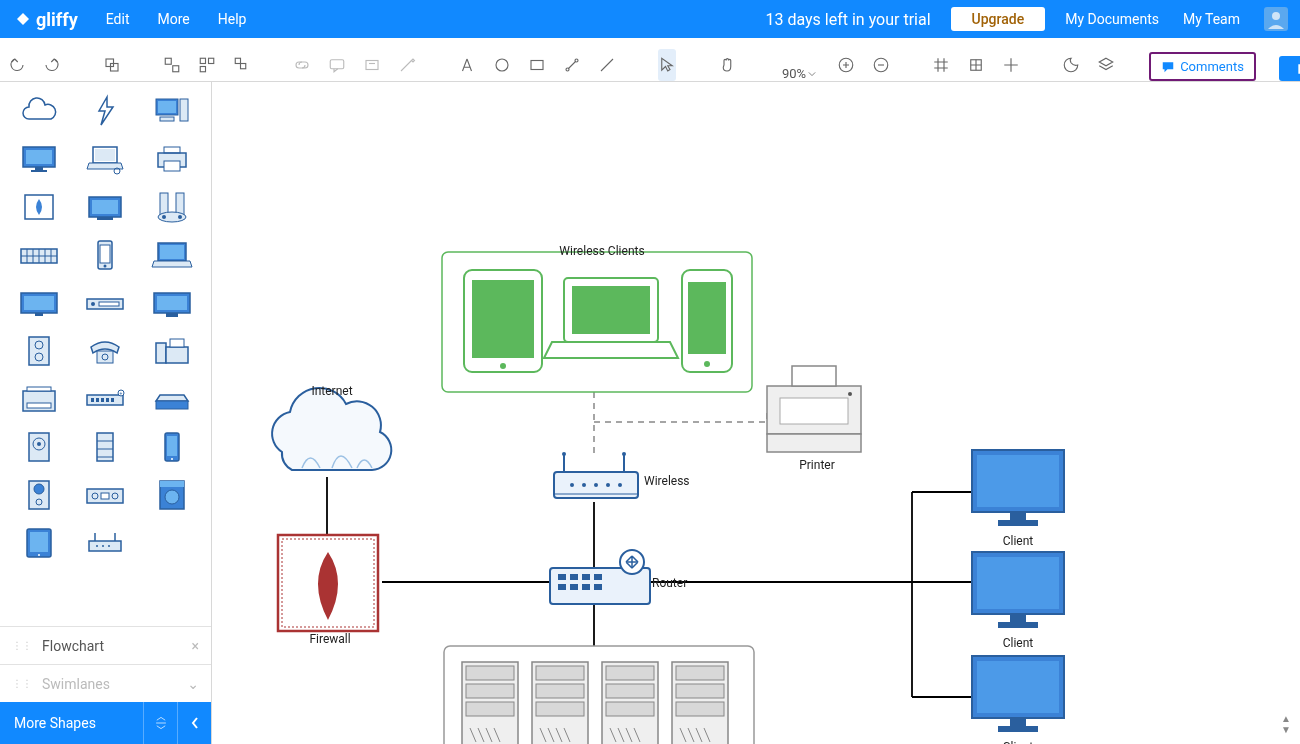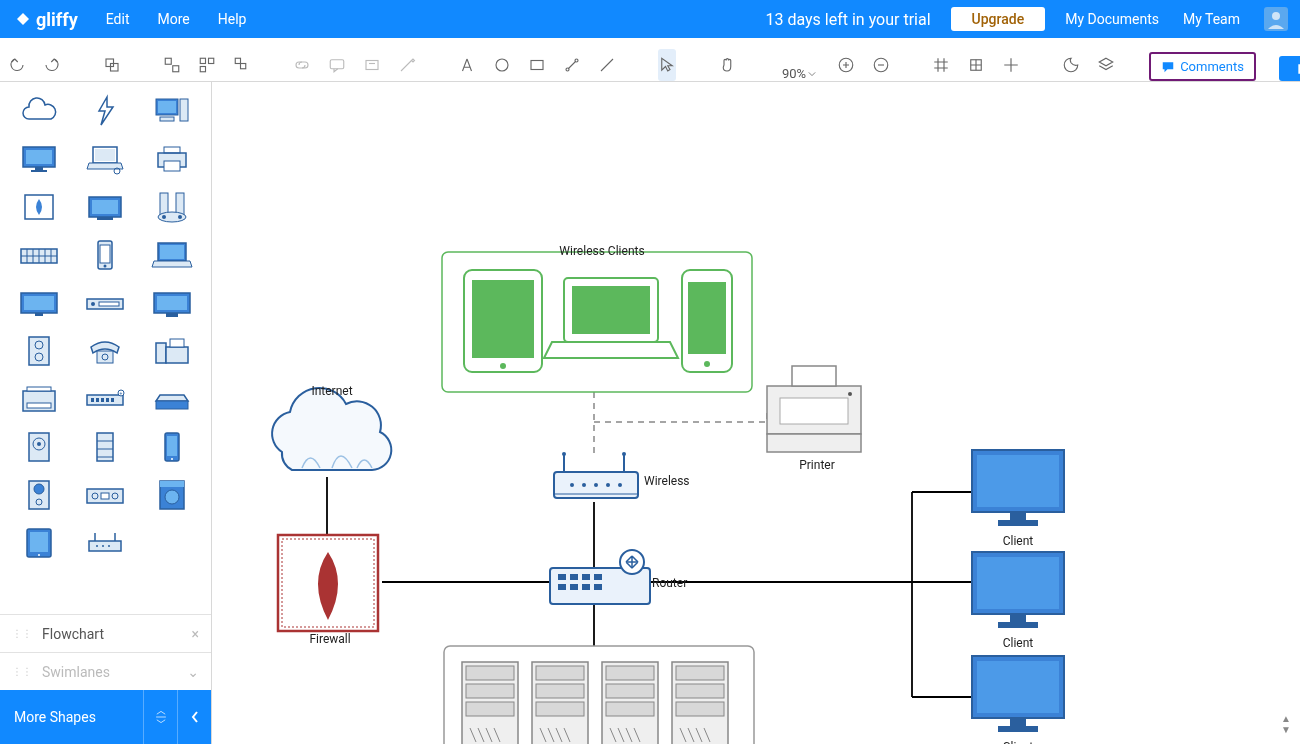--- a/index.html
+++ b/index.html
@@ -41,21 +41,21 @@
 
 
 .sidebar { width: 212px; border-right: 1px solid #d8d8d8; display: flex; flex-direction: column; background: #fff; }
 .shape-grid { flex: 1; overflow-y: auto; padding: 8px 6px; display: grid; grid-template-columns: repeat(3, 1fr); gap: 6px 0; justify-items: center; align-content: start; }
 .shape-cell { width: 52px; height: 42px; display: flex; align-items: center; justify-content: center; cursor: grab; }
 .shape-cell svg { width: 44px; height: 36px; }
 .accordion { border-top: 1px solid #e2e2e2; height: 38px; display: flex; align-items: center; padding: 0 12px; color: #555; font-size: 14px; position: relative; }
 .accordion .dots { color: #ccc; margin-right: 10px; font-size: 10px; }
 .accordion .close-x { position: absolute; right: 12px; color: #bbb; }
 .accordion.dim { color: #bbb; }
-.moreshapes { background: #1189ff; color: #fff; height: 54px; display: flex; align-items: center; padding: 0 14px; font-size: 14px; position: relative; }
+.moreshapes { background: #1189ff; color: #fff; height: 42px; display: flex; align-items: center; padding: 0 14px; font-size: 14px; position: relative; }
 .moreshapes .icons-right { position: absolute; right: 0; display: flex; height: 100%; }
 .moreshapes .ricon { width: 34px; border-left: 1px solid rgba(255,255,255,0.3); display: flex; align-items: center; justify-content: center; }
 
 
 .canvas { flex: 1; position: relative; background: #fff; overflow: hidden; }
 .diagram { position: absolute; left: 0; top: 40px; }
 
 .node-label { font-size: 12px; color: #222; text-align: center; position: absolute; }
 
 

